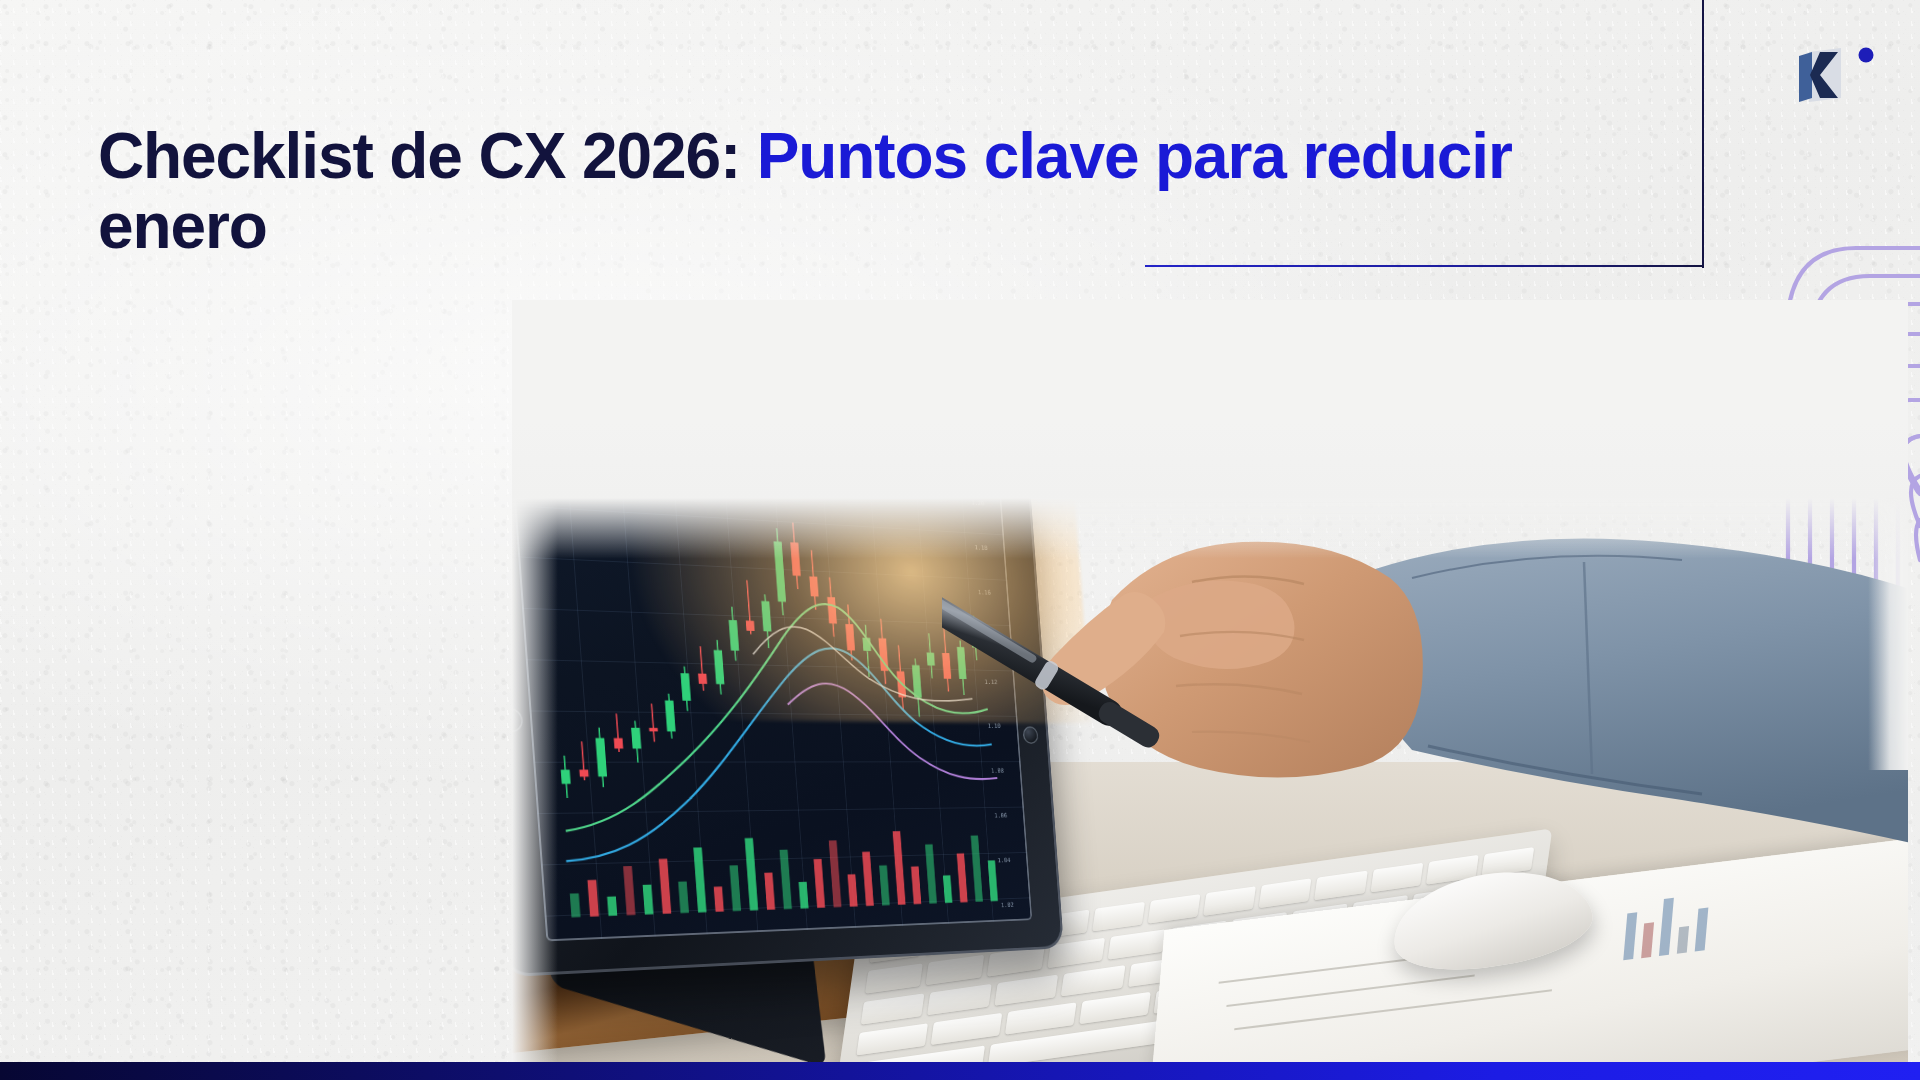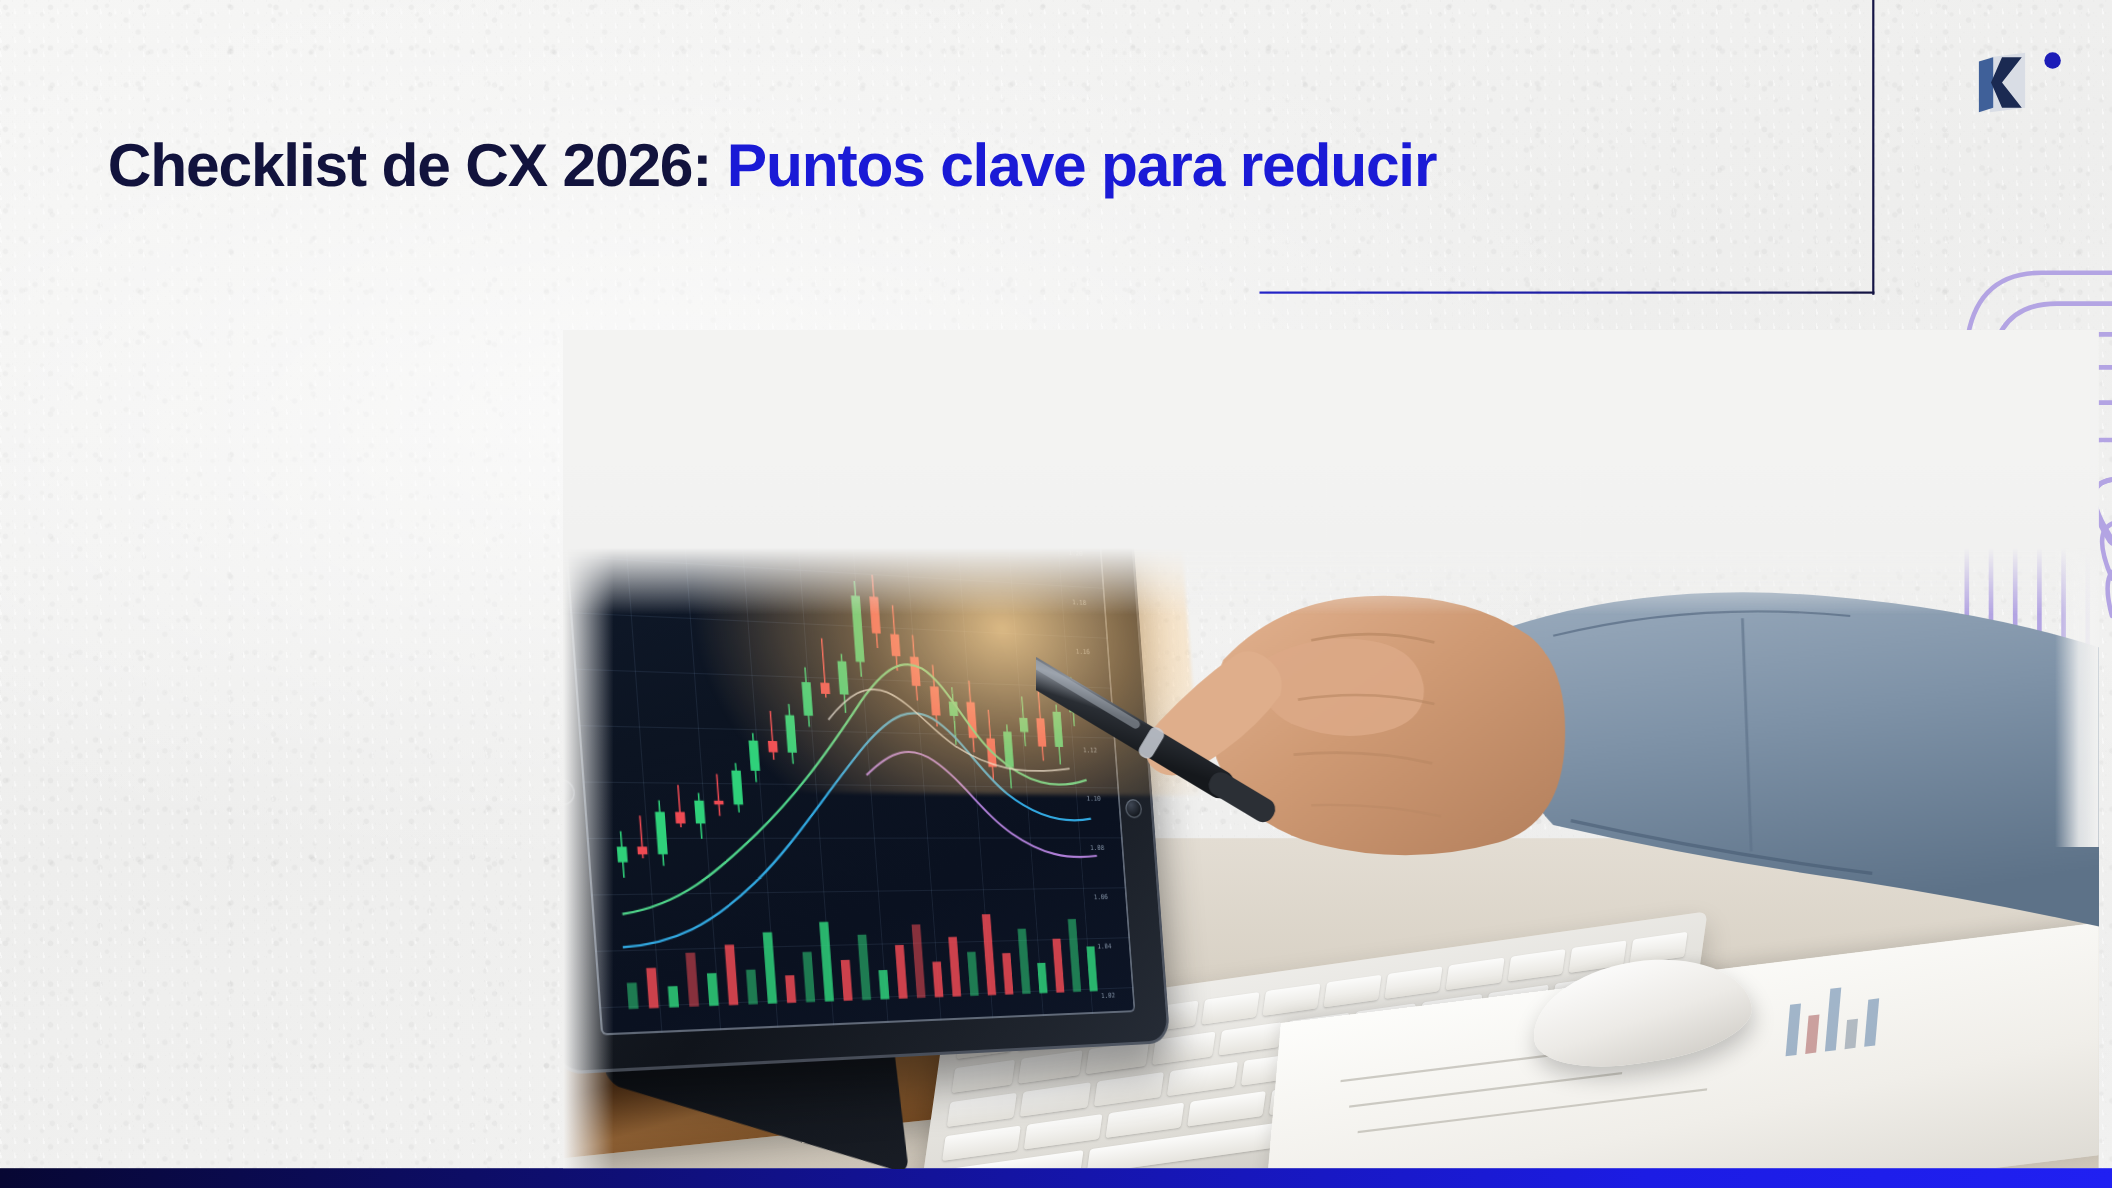--- a/index.html
+++ b/index.html
@@ -59,21 +59,21 @@
 
   
   .logo{
     position:absolute; left:1792px; top:44px; width:110px; height:60px; z-index:5;
   }
   .logo svg{display:block;}
 
   
   .title{
     position:absolute; left:98px; top:78px; width:1420px; z-index:6;
-    font-size:55px; line-height:70px; font-weight:800;
+    font-size:64px; line-height:70px; font-weight:800;
     letter-spacing:-1.1px;
     font-family:"Liberation Sans", sans-serif;
     -webkit-font-smoothing:antialiased;
   }
   .title .ln{display:block; white-space:nowrap;}
   .t-dark{color:#12133d;}
   .t-blue{color:#1a1ad6;}
   .t-mid{color:#191992;}
 
   
@@ -258,20 +258,21 @@
     <polygon points="7,12 20,8 20,54 7,58" fill="#3f6099"></polygon>
 
     <polygon points="28,8 46,8 28,31 46,54 28,54 18,31" fill="#1b2a52"></polygon>
 
     <circle cx="74" cy="11" r="7.5" fill="#1d1db8"></circle>
   </svg>
 </div>
 
 <h1 class="title">
   <span class="ln"><span class="t-dark">Checklist de CX 2026: </span><span class="t-blue">Puntos clave para reducir</span></span>
+  <span class="ln t-dark">enero</span>
 </h1>
 
 <div class="photo">
   <div class="photo-inner">
 
     <div class="desk"></div>
     <div class="wood"></div>
 
     <div class="keyboard">
       <div class="keyrow" style="top:16px">

